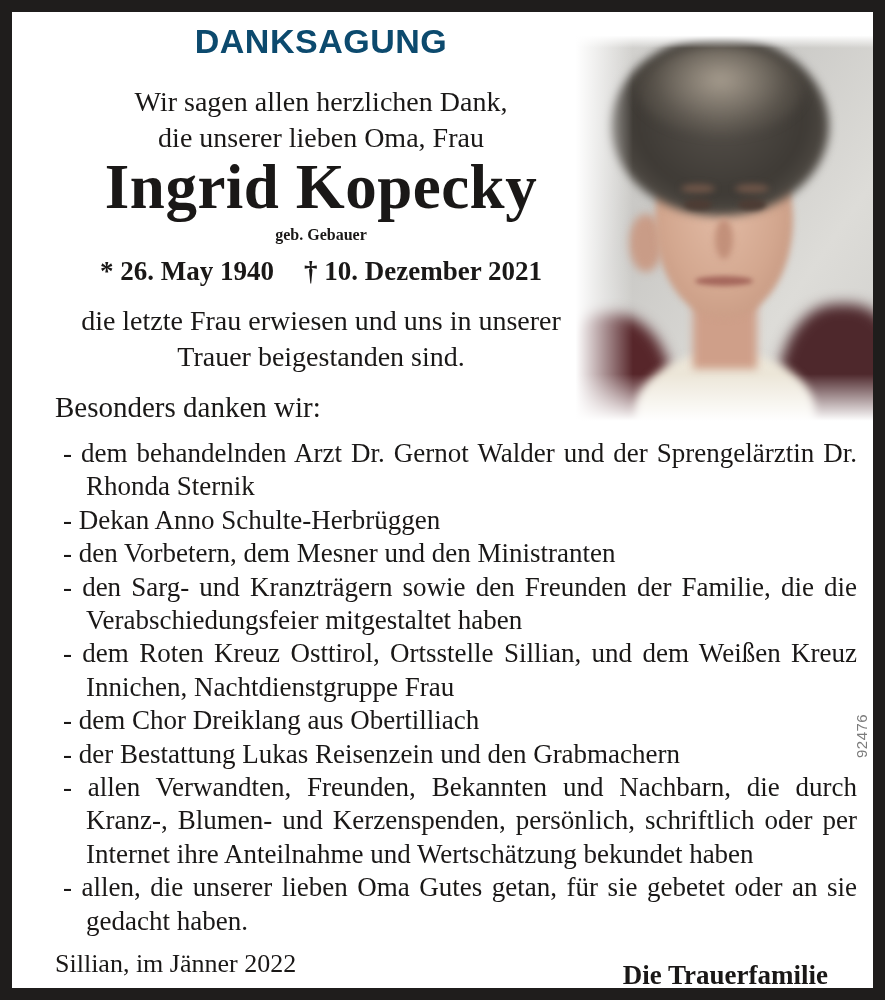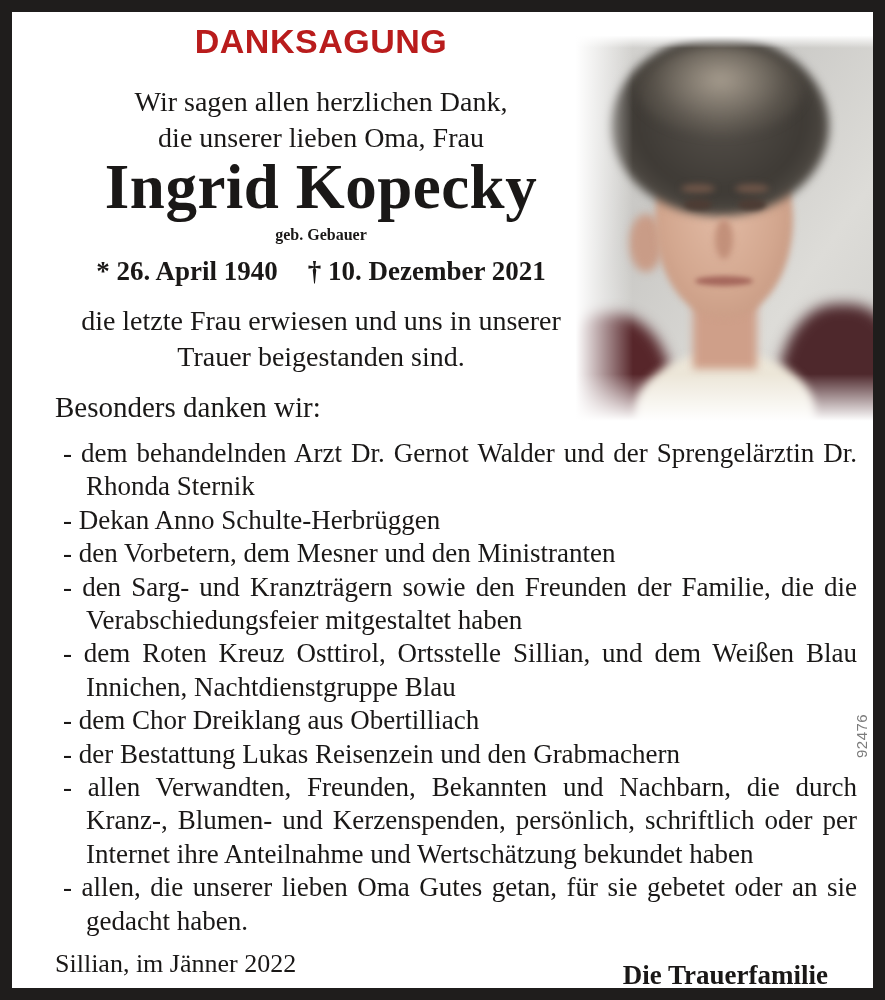--- a/index.html
+++ b/index.html
@@ -7,21 +7,21 @@
     width:885px;height:1000px;position:relative;background:#ffffff;
     font-family:"Liberation Serif","DejaVu Serif",serif;color:#1a1817;
     overflow:hidden;
   }
   .frame{position:absolute;inset:0;border:12px solid #1f1d1c;pointer-events:none;z-index:40;}
   .abs{position:absolute;}
   
   .leftcol{left:15px;width:612px;text-align:center;}
   .headline{
     top:22px;font-family:"Liberation Sans","DejaVu Sans",sans-serif;
-    font-weight:bold;font-size:34px;letter-spacing:.5px;color:#b91c1c;
+    font-weight:bold;font-size:34px;letter-spacing:.5px;color:#0c4a6e;
   }
   .intro{top:84px;font-size:28px;line-height:36px;}
   .name{top:152px;font-size:63px;font-weight:bold;line-height:70px;letter-spacing:.5px;}
   .maiden{top:226px;font-size:16px;font-weight:bold;}
   .dates{top:256px;font-size:27px;font-weight:bold;}
   .dates .sep{display:inline-block;width:30px;}
   .honor{top:303px;font-size:28px;line-height:36px;}
   .thanks-head{top:391px;left:55px;font-size:29px;}
   .thanks-list{
     top:429px;left:55px;width:794px;font-size:27px;line-height:33.4px;
@@ -114,36 +114,36 @@
 <div class="abs leftcol intro">
   <div>Wir sagen allen herzlichen Dank,</div>
   <div>die unserer lieben Oma, Frau</div>
 </div>
 
 <div class="abs leftcol name">Ingrid Kopecky</div>
 
 <div class="abs leftcol maiden">geb. Gebauer</div>
 
 <div class="abs leftcol dates">
-  <span>* 26. April 1940</span><span class="sep"></span><span>† 10. Dezember 2021</span>
+  <span>* 26. May 1940</span><span class="sep"></span><span>† 10. Dezember 2021</span>
 </div>
 
 <div class="abs leftcol honor">
   <div>die letzte Frau erwiesen und uns in unserer</div>
   <div>Trauer beigestanden sind.</div>
 </div>
 
 <div class="abs thanks-head">Besonders danken wir:</div>
 
 <ul class="abs thanks-list">
   <li>- dem behandelnden Arzt Dr. Gernot Walder und der Sprengelärztin Dr. Rhonda Sternik</li>
   <li>- Dekan Anno Schulte-Herbrüggen</li>
   <li>- den Vorbetern, dem Mesner und den Ministranten</li>
   <li>- den Sarg- und Kranzträgern sowie den Freunden der Familie, die die Verabschiedungsfeier mitgestaltet haben</li>
-  <li>- dem Roten Kreuz Osttirol, Ortsstelle Sillian, und dem Weißen Blau Innichen, Nachtdienstgruppe Blau</li>
+  <li>- dem Roten Kreuz Osttirol, Ortsstelle Sillian, und dem Weißen Kreuz Innichen, Nachtdienstgruppe Frau</li>
   <li>- dem Chor Dreiklang aus Obertilliach</li>
   <li>- der Bestattung Lukas Reisenzein und den Grabmachern</li>
   <li>- allen Verwandten, Freunden, Bekannten und Nachbarn, die durch Kranz-, Blumen- und Kerzenspenden, persönlich, schriftlich oder per Internet ihre Anteilnahme und Wertschätzung bekundet haben</li>
   <li>- allen, die unserer lieben Oma Gutes getan, für sie gebetet oder an sie gedacht haben.</li>
 </ul>
 
 <div class="abs footer-left">Sillian, im Jänner 2022</div>
 <div class="abs footer-right">Die Trauerfamilie</div>
 
 <div class="abs ad-number">92476</div>

